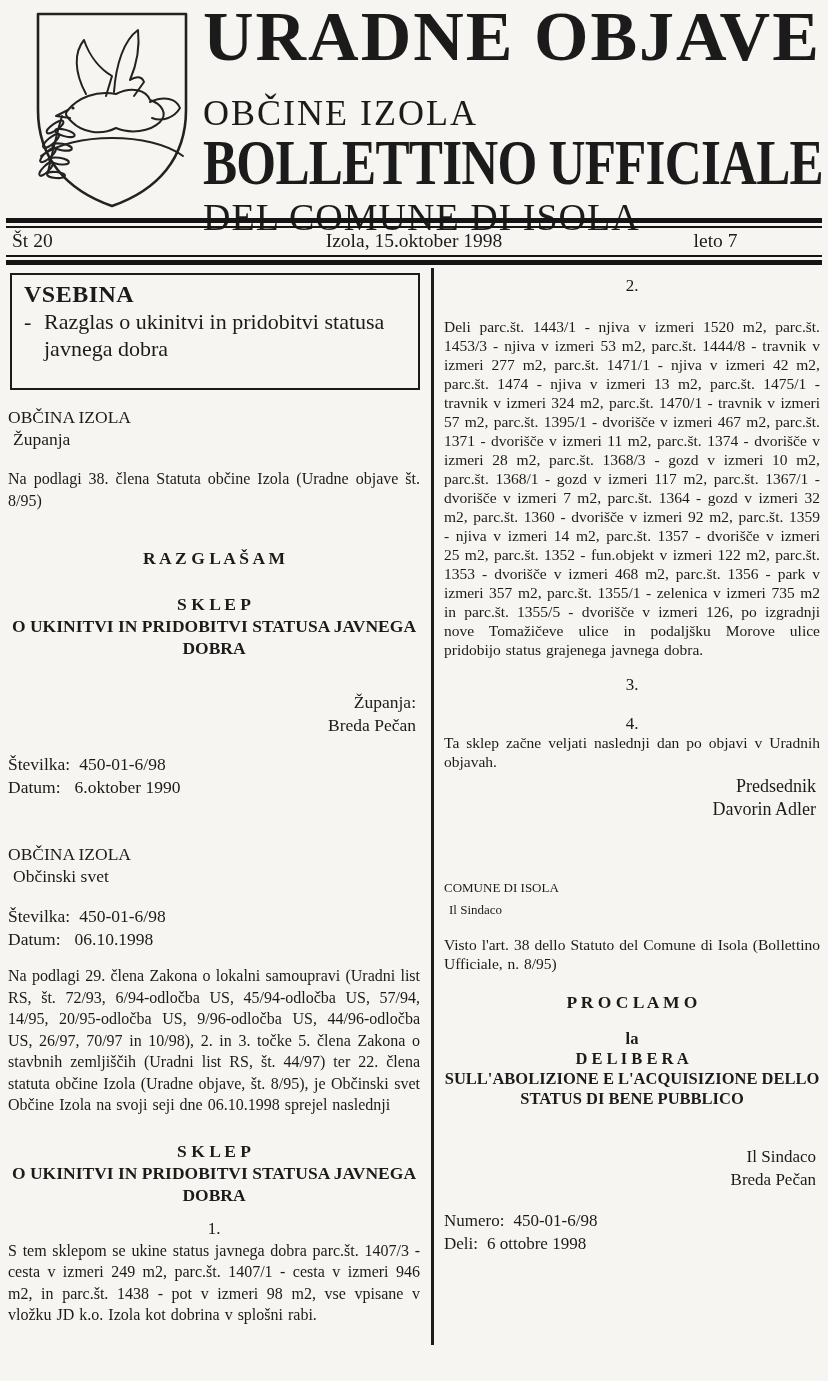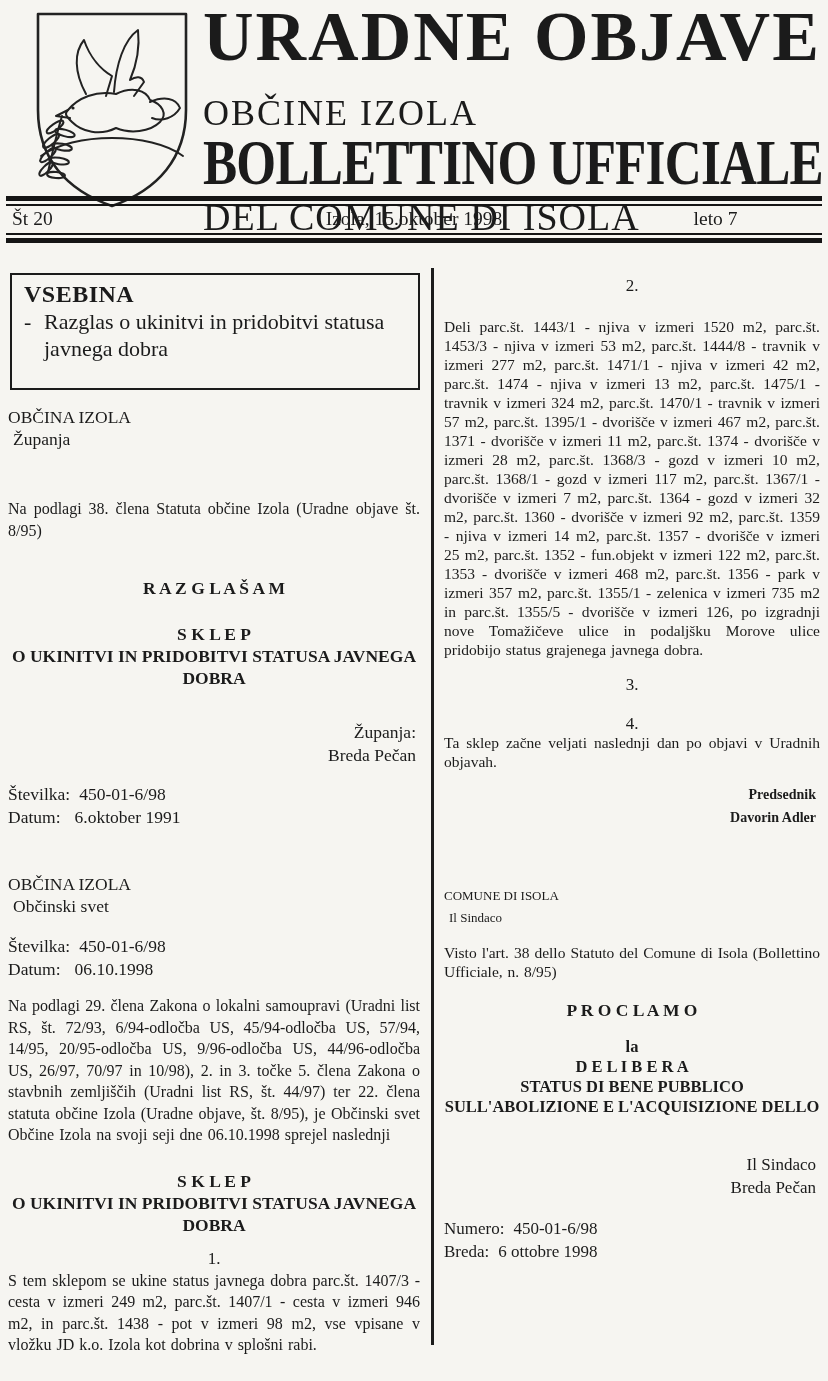--- a/index.html
+++ b/index.html
@@ -11,21 +11,21 @@
   }
   
   .emblem { position:absolute; left:28px; top:6px; width:168px; height:206px; }
   .mast-titles { position:absolute; left:203px; top:4px; width:620px; }
   .t1 { font-size:70px; font-weight:bold; line-height:.95; letter-spacing:2px; white-space:nowrap; }
   .t2 { font-size:36px; line-height:1; letter-spacing:2px; margin-top:24px; white-space:nowrap; }
   .t3 { font-size:64px; font-weight:bold; line-height:.92; letter-spacing:-1px;
         transform:scaleX(.80); transform-origin:left center; white-space:nowrap; margin-top:3px; }
   .t4 { font-size:38px; line-height:1; letter-spacing:1px; margin-top:6px; white-space:nowrap; }
   
-  .band { position:absolute; left:6px; right:6px; top:196px; }
+  .band { position:absolute; left:6px; right:6px; top:218px; }
   .rule-top    { height:3px; border-top:5px solid #151515; border-bottom:2px solid #151515; }
   .rule-bottom { height:3px; border-top:2px solid #151515; border-bottom:5px solid #151515; }
   .band-row { display:flex; align-items:baseline; padding:2px 6px 3px 6px; font-size:19.5px; }
   .band-row .issue { flex:1; text-align:left; }
   .band-row .place-date { flex:2; text-align:center; }
   .band-row .year { flex:1; text-align:center; }
   
   .divider { position:absolute; left:431px; top:268px; width:2.5px; height:1077px; background:#1c1c1c; }
   .col { position:absolute; top:268px; }
   .col-left  { left:8px;   width:412px; }
@@ -41,36 +41,36 @@
   .ref { font-size:17.5px; line-height:23px; }
   .ref .value { margin-left:9px; }
   .ref .date-value { margin-left:14px; }
   
   .toc-box { margin-top:5px; margin-left:2px; border:2px solid #1b1b1b; padding:7px 14px 26px 12px; }
   .toc-title { font-size:24px; font-weight:bold; letter-spacing:.5px; line-height:24px; }
   .toc-item { display:flex; font-size:22px; line-height:27px; margin-top:2px; }
   .toc-item .dash { width:20px; flex:none; }
   .toc-item .toc-item-text { flex:1; padding-right:10px; }
   .mt-org1 { margin-top:16px; }
-  .mt-intro1 { margin-top:48px; }
+  .mt-intro1 { margin-top:18px; }
   .mt-razglasam { margin-top:36px; }
   .mt-sklep1 { margin-top:24px; }
   .mt-sig1 { margin-top:32px; }
   .mt-ref1 { margin-top:16px; }
   .mt-org2 { margin-top:44px; }
   .mt-ref2 { margin-top:18px; }
   .mt-intro2 { margin-top:14px; }
   .mt-sklep2 { margin-top:24px; }
   .mt-sec1num { margin-top:12px; line-height:22px; }
   
   .mt-sec2num { margin-top:8px; }
   .mt-para2 { margin-top:22px; }
   .mt-sec3num { margin-top:16px; }
   .mt-sec4num { margin-top:20px; }
-  .mt-sig2 { margin-top:12px; font-size:14px;font-weight:bold; }
+  .mt-sig2 { margin-top:4px; font-size:18px; }
   .mt-org3 { margin-top:56px; font-size:13px; }
   .mt-intro3 { margin-top:14px; font-size:15.5px; line-height:19.5px; }
   .mt-proclamo { margin-top:18px; font-size:17.5px; }
   .mt-delibera { margin-top:16px; }
   .delibera-line { text-align:center; font-weight:bold; font-size:16.5px; line-height:20px; }
   .mt-sig3 { margin-top:36px; font-size:17px; }
   .mt-ref3 { margin-top:18px; font-size:17px; }
   svg .ln { fill:none; stroke:#222; stroke-width:2; stroke-linejoin:round; stroke-linecap:round; }
   svg .thick { stroke-width:2.6; }
 </style>
@@ -151,21 +151,21 @@
     <div class="sig mt-sig1">
       <div>Županja:</div>
       <div>Breda Pečan</div>
     </div>
 
     <div class="ref mt-ref1">
       <div>
         <span>Številka:</span><span class="value">450-01-6/98</span>
       </div>
       <div>
-        <span>Datum:</span><span class="value date-value">6.oktober 1991</span>
+        <span>Datum:</span><span class="value date-value">6.oktober 1990</span>
       </div>
     </div>
 
     <div class="org mt-org2">
       <div class="l1">OBČINA IZOLA</div>
       <div class="l2">Občinski svet</div>
     </div>
 
     <div class="ref mt-ref2">
       <div>
@@ -209,33 +209,33 @@
       <div class="l2">Il Sindaco</div>
     </div>
 
     <p class="para mt-intro3">Visto l'art. 38 dello Statuto del Comune di Isola (Bollettino Ufficiale, n. 8/95)</p>
 
     <div class="h-center mt-proclamo">P R O C L A M O</div>
 
     <div class="mt-delibera">
       <div class="delibera-line">la</div>
       <div class="delibera-line">D E L I B E R A</div>
+      <div class="delibera-line">SULL'ABOLIZIONE E L'ACQUISIZIONE DELLO</div>
       <div class="delibera-line">STATUS DI BENE PUBBLICO</div>
-      <div class="delibera-line">SULL'ABOLIZIONE E L'ACQUISIZIONE DELLO</div>
     </div>
 
     <div class="sig mt-sig3">
       <div>Il Sindaco</div>
       <div>Breda Pečan</div>
     </div>
 
     <div class="ref mt-ref3">
       <div>
         <span>Numero:</span><span class="value">450-01-6/98</span>
       </div>
       <div>
-        <span>Breda:</span><span class="value">6 ottobre 1998</span>
+        <span>Deli:</span><span class="value">6 ottobre 1998</span>
       </div>
     </div>
 
   </section>
 
 </div>
 
 </body></html>

